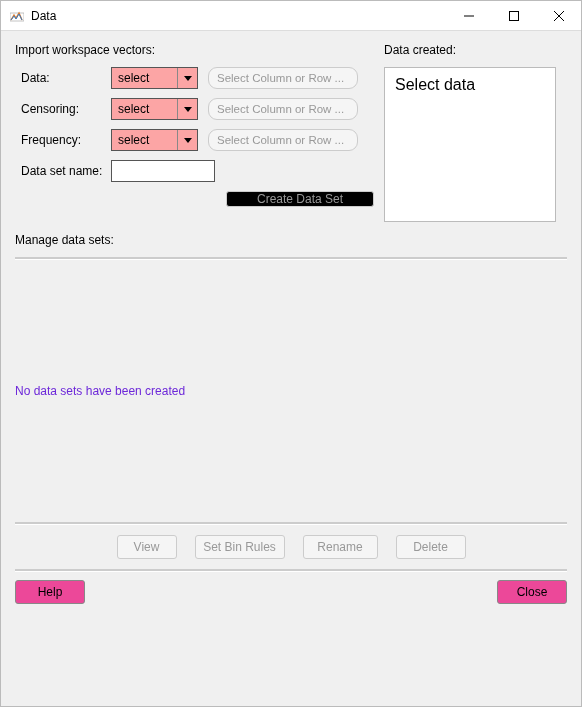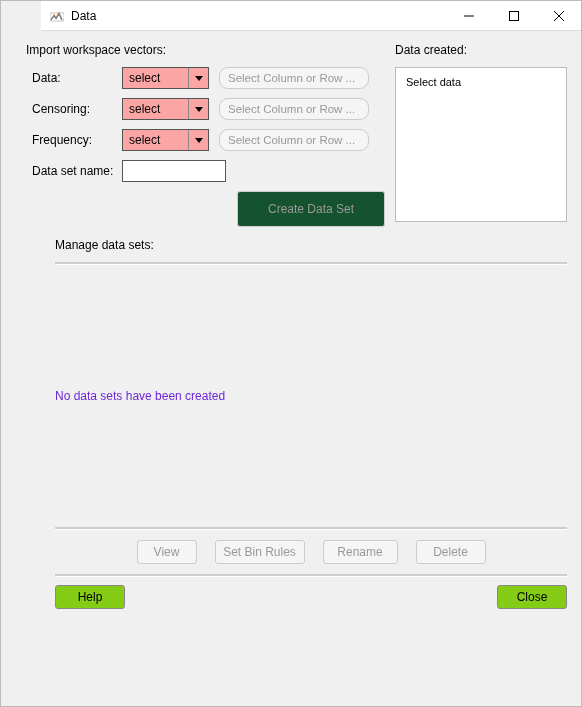--- a/index.html
+++ b/index.html
@@ -12,21 +12,20 @@
   height: 707px;
   overflow: hidden;
 }
 .window {
   width: 582px;
   height: 707px;
   background: #f0f0f0;
   border: 1px solid #bbb;
   display: flex;
   flex-direction: column;
-  padding-left: 40px;
 }
 .titlebar {
   height: 30px;
   background: #fff;
   display: flex;
   align-items: center;
   padding: 0 0 0 8px;
   border-bottom: 1px solid #ddd;
 }
 .titlebar .icon-wrap {
@@ -127,38 +126,38 @@
   font-size: 12px;
 }
 .create-row {
   display: flex;
   justify-content: flex-start;
   margin-top: 4px;
 }
 .create-btn {
   margin-left: 211px;
   width: 148px;
-  height: 36px;
-  background: #14532d;
+  height: 16px;
+  background: #000000;
   border: 1px solid #ccc;
   border-radius: 3px;
   color: #999;
   font-size: 12px;
   cursor: default;
 }
 .preview-panel {
   width: 184px;
 }
 .preview-box {
   width: 172px;
   height: 155px;
   background: #fff;
   border: 1px solid #bbb;
   padding: 8px 10px;
-  font-size: 11px;
+  font-size: 16px;
   margin-top: 0px;
 }
 .manage-section {
   margin-top: 11px;
 }
 .hr {
   border: none;
   border-top: 2px solid #ccc;
   border-bottom: 1px solid #fff;
   margin: 6px 0;
@@ -192,21 +191,21 @@
 }
 .footer {
   display: flex;
   justify-content: space-between;
   padding: 0 0 0 0;
   margin-top: 2px;
 }
 .footer-btn {
   width: 70px;
   height: 24px;
-  background: #84cc16;
+  background: #ec4899;
   border: 1px solid #888;
   border-radius: 3px;
   font-size: 12px;
   cursor: pointer;
 }
 </style>
 </head>
 <body>
 
 <div class="window">

